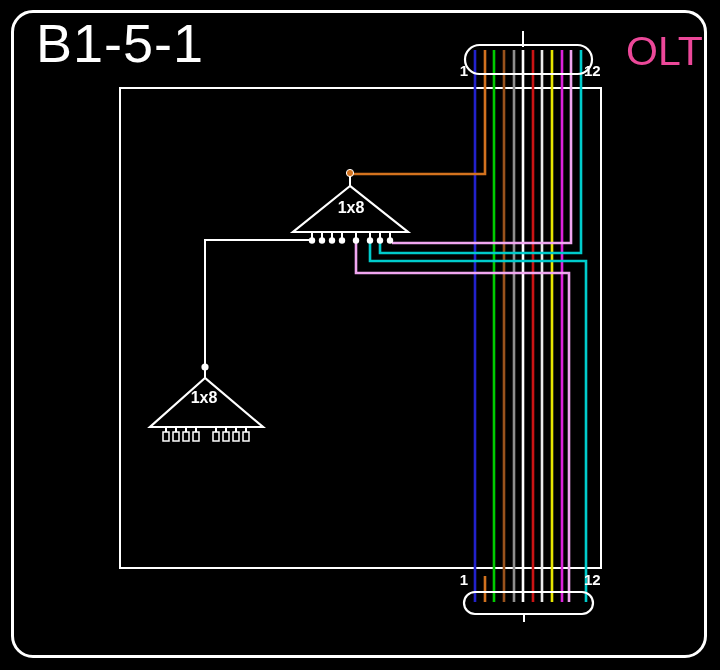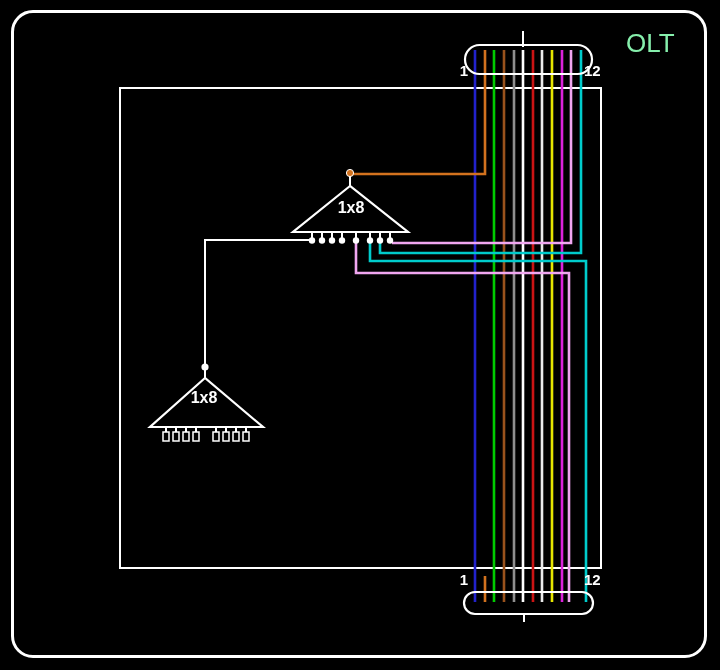--- a/index.html
+++ b/index.html
@@ -2,30 +2,31 @@
 <html><head>
 <meta charset="utf-8">
 <style>
   html,body{margin:0;padding:0;background:#000;}
   .stage{position:relative;width:720px;height:670px;background:#000;overflow:hidden;
          font-family:"Liberation Sans",sans-serif;}
   .outer-border{position:absolute;left:11px;top:10px;width:690px;height:642px;
                 border:3px solid #fff;border-radius:22px;}
   .diagram-title{position:absolute;left:36px;top:12px;font-size:54px;color:#fff;
                  letter-spacing:1px;white-space:nowrap;}
-  .olt-label{position:absolute;left:626px;top:28px;font-size:26px;color:#86efac;}
+  .olt-label{position:absolute;left:626px;top:28px;font-size:41px;color:#ec4899;}
   .port-label{position:absolute;font-size:15px;font-weight:bold;color:#fff;width:18px;}
   .pl-right{text-align:right;}
   svg{position:absolute;left:0;top:0;}
 </style>
 </head>
 <body>
 
 <div class="stage">
   <div class="outer-border"></div>
+  <div class="diagram-title">B1-5-1</div>
   <div class="olt-label">OLT</div>
 
   <svg width="720" height="670" viewBox="0 0 720 670" id="dsvg">
       <rect x="120" y="88" width="481" height="480" fill="none" stroke="#fff" stroke-width="2"></rect>
       <polyline points="475,50 475,602" fill="none" stroke="#2222cc" stroke-width="2.6"></polyline>
       <polyline points="485,50 485,174 353,174" fill="none" stroke="#d2721e" stroke-width="2.6"></polyline>
       <polyline points="485,576 485,602" fill="none" stroke="#d2721e" stroke-width="2.6"></polyline>
       <polyline points="494,50 494,602" fill="none" stroke="#00cc00" stroke-width="2.6"></polyline>
       <polyline points="504,50 504,602" fill="none" stroke="#99521c" stroke-width="2.6"></polyline>
       <polyline points="514,50 514,602" fill="none" stroke="#8f8f8f" stroke-width="2.6"></polyline>

